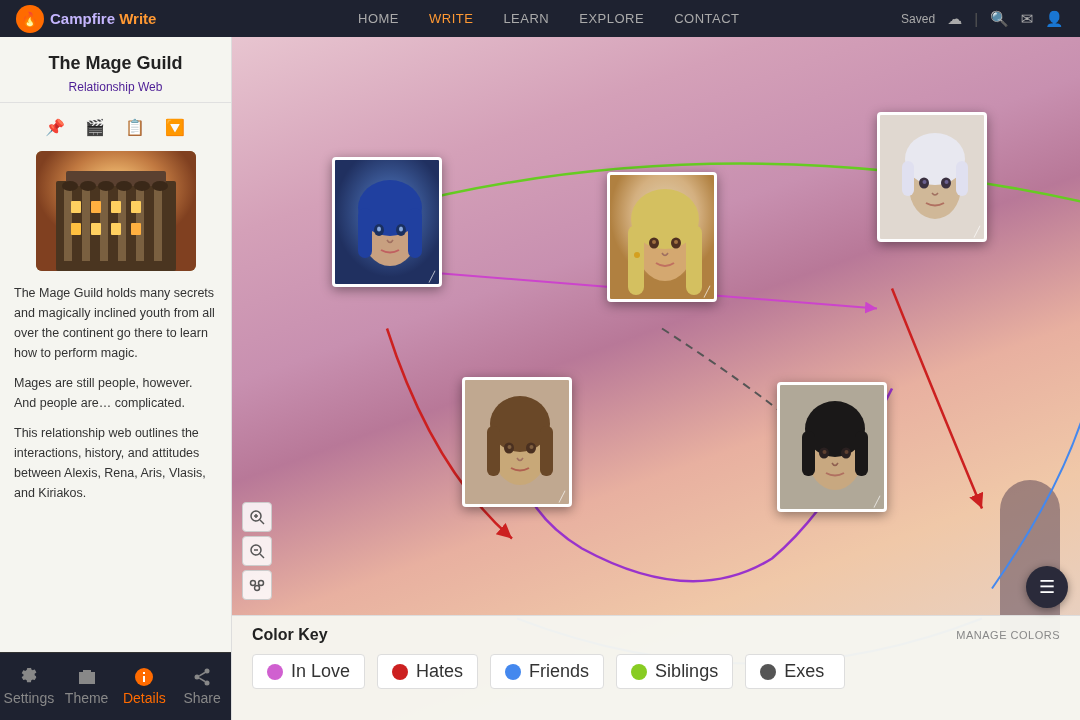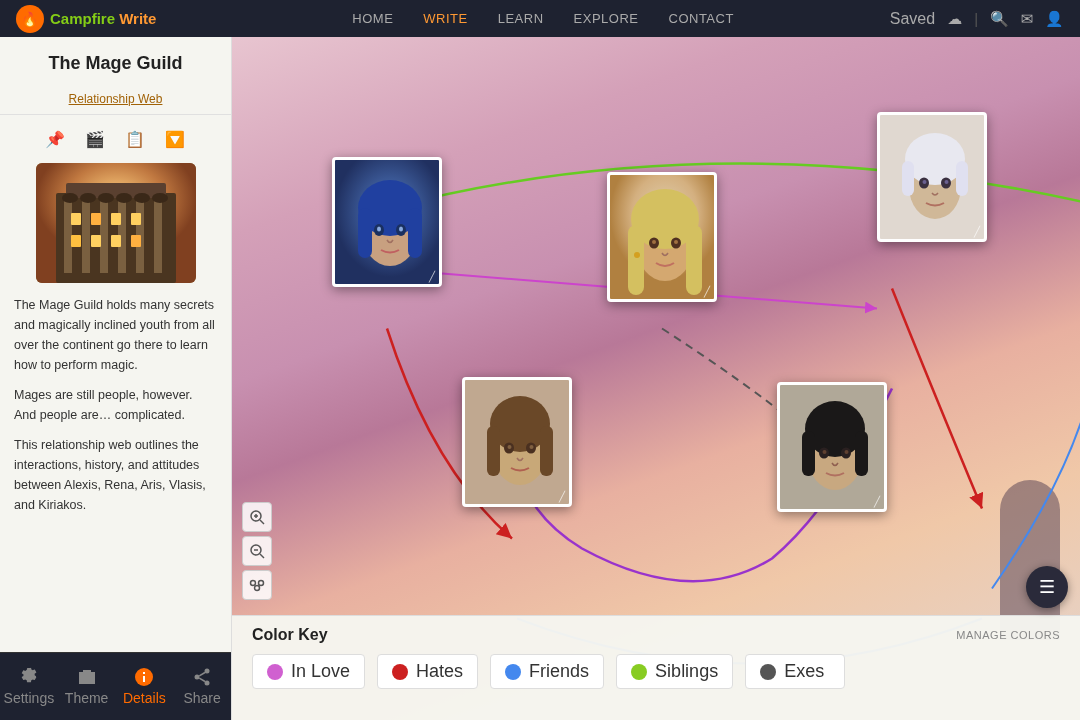--- a/index.html
+++ b/index.html
@@ -22,26 +22,26 @@
       margin-right: 40px;
     }
     .logo-icon {
       width: 28px; height: 28px;
       background: #ff6b00;
       border-radius: 50%;
       display: flex; align-items: center; justify-content: center;
       font-size: 14px; color: white; font-weight: bold;
     }
     .logo-text { color: white; font-size: 15px; font-weight: 600; }
-    .logo-text span { color: #84cc16; }
+    .logo-text span { color: #c4b5fd; }
     .nav-items { display: flex; gap: 30px; flex: 1; justify-content: center; }
     .nav-item { color: #aaa; font-size: 13px; font-weight: 500; cursor: pointer; text-decoration: none; letter-spacing: 0.5px; }
     .nav-item.active { color: #ff9933; }
     .nav-right { display: flex; align-items: center; gap: 12px; }
-    .nav-right-text { color: #aaa; font-size: 16px; }
+    .nav-right-text { color: #aaa; font-size: 12px; }
     .nav-icon { color: #aaa; font-size: 15px; cursor: pointer; }
 
     
     .main-layout {
       display: flex;
       height: calc(720px - 37px);
       justify-content: space-between;
     }
 
     
@@ -53,21 +53,21 @@
       flex-direction: column;
       overflow-y: auto;
       flex-shrink: 0;
     }
     .sidebar-header {
       padding: 16px 16px 8px;
       text-align: center;
       border-bottom: 1px solid #e0e0e0;
     }
     .sidebar-title { font-size: 18px; font-weight: 700; color: #222; }
-    .sidebar-subtitle { font-size: 12px; color: #a16207; margin-top: 18px; text-decoration: underline; }
+    .sidebar-subtitle { font-size: 12px; color: #4c1d95; margin-top: 6px; }
     .sidebar-icons {
       display: flex;
       justify-content: center;
       gap: 12px;
       padding: 10px 0;
     }
     .sidebar-icon-btn {
       width: 28px; height: 28px;
       display: flex; align-items: center; justify-content: center;
       color: #555; font-size: 16px; cursor: pointer;

